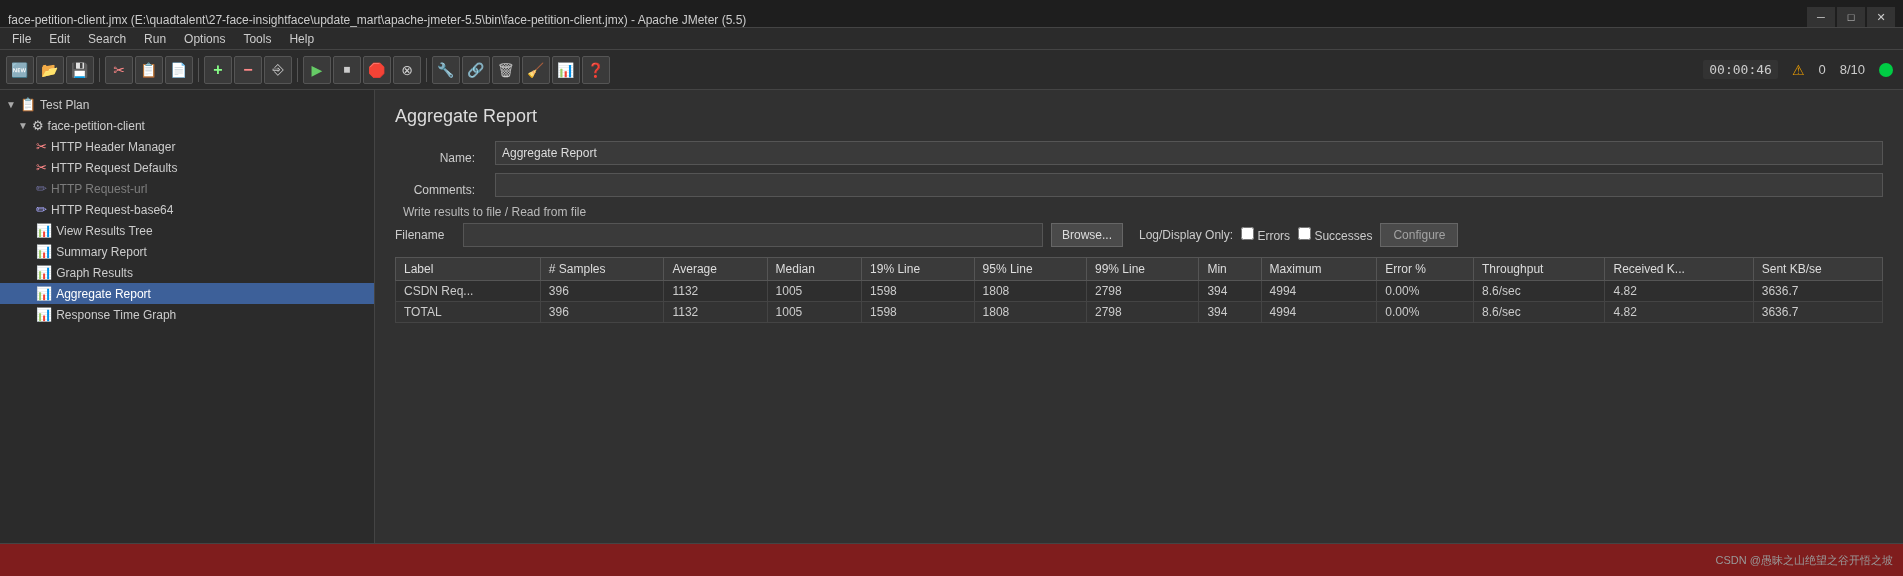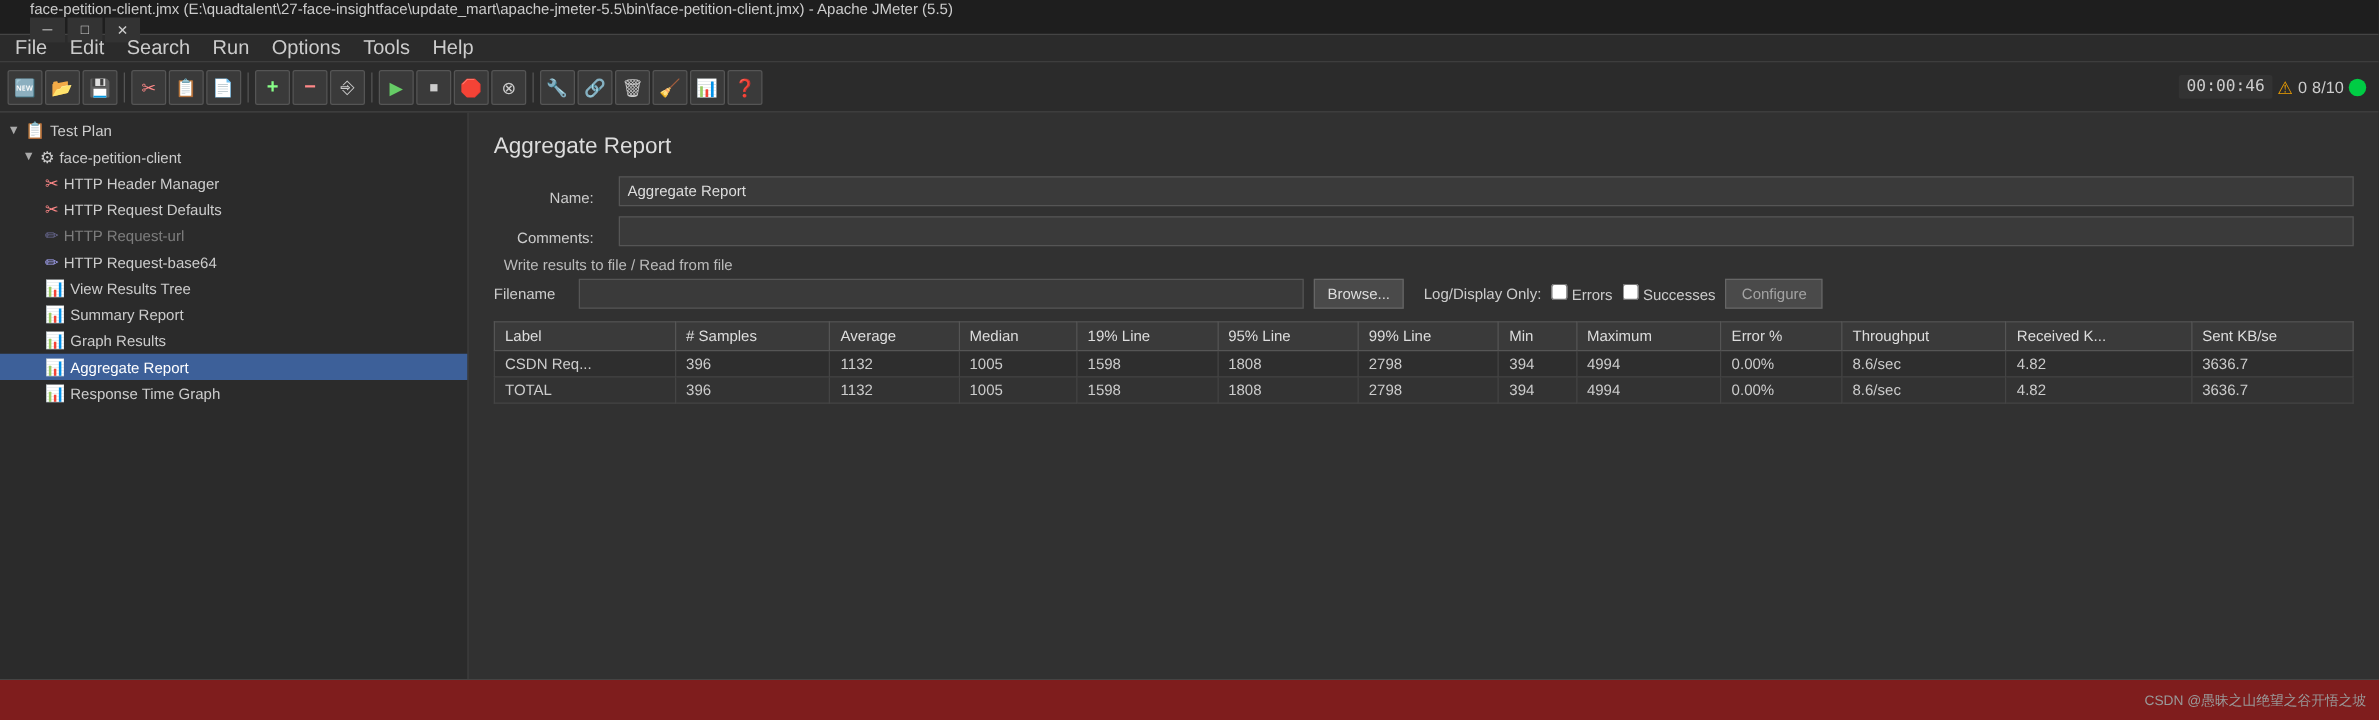--- a/index.html
+++ b/index.html
@@ -12,26 +12,25 @@
       height: 576px;
       overflow: hidden;
     }
 
     
     #title-bar {
       background: #1e1e1e;
       color: #ccc;
       height: 28px;
       display: flex;
-      align-items: flex-start;
-      padding: 0 24px;
+      align-items: flex-end;
+      padding: 0 8px;
       font-size: 12px;
       border-bottom: 1px solid #444;
       justify-content: space-between;
-      flex-direction: column;
     }
     #title-bar .title-text { flex: 1; }
     #title-bar .win-controls { display: flex; gap: 2px; }
     #title-bar .win-btn {
       width: 28px; height: 20px;
       background: #333;
       border: none;
       color: #ccc;
       cursor: pointer;
       font-size: 11px;
@@ -44,21 +43,21 @@
       height: 22px;
       display: flex;
       align-items: center;
       padding: 0 4px;
       border-bottom: 1px solid #444;
       gap: 2px;
     }
     .menu-item {
       padding: 2px 8px;
       cursor: pointer;
-      font-size: 16px;
+      font-size: 12px;
       color: #ccc;
     }
 
     
     #toolbar {
       background: #2b2b2b;
       height: 40px;
       display: flex;
       align-items: center;
       padding: 0 6px;
@@ -72,21 +71,21 @@
       border: 1px solid #555;
       border-radius: 2px;
       cursor: pointer;
       display: flex; align-items: center; justify-content: center;
       font-size: 14px;
       color: #ccc;
     }
     .tb-sep { width: 1px; height: 24px; background: #555; margin: 0 3px; }
     #toolbar .timer-section {
       position: absolute; right: 10px;
-      display: flex; align-items: center; gap: 4px;
+      display: flex; align-items: center; gap: 14px;
       font-size: 13px; color: #ccc;
     }
     .timer-badge {
       background: #333; padding: 2px 6px; border-radius: 2px;
       font-family: monospace;
     }
     .warn-icon { color: #f0a000; font-size: 14px; }
     .green-dot {
       width: 14px; height: 14px;
       background: #00cc44;

